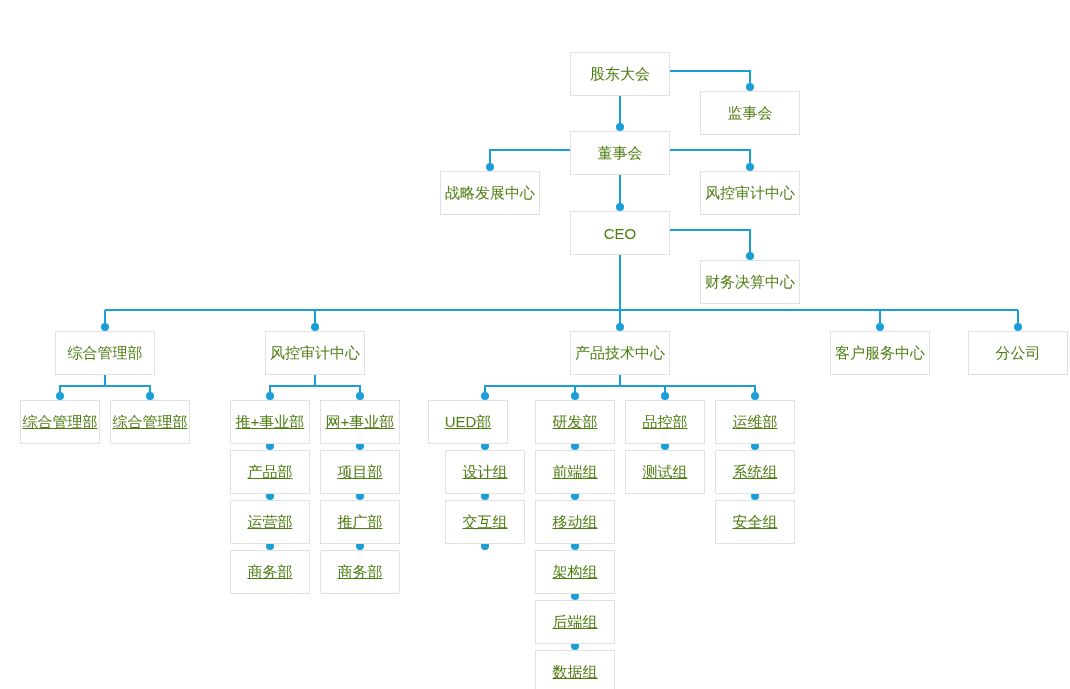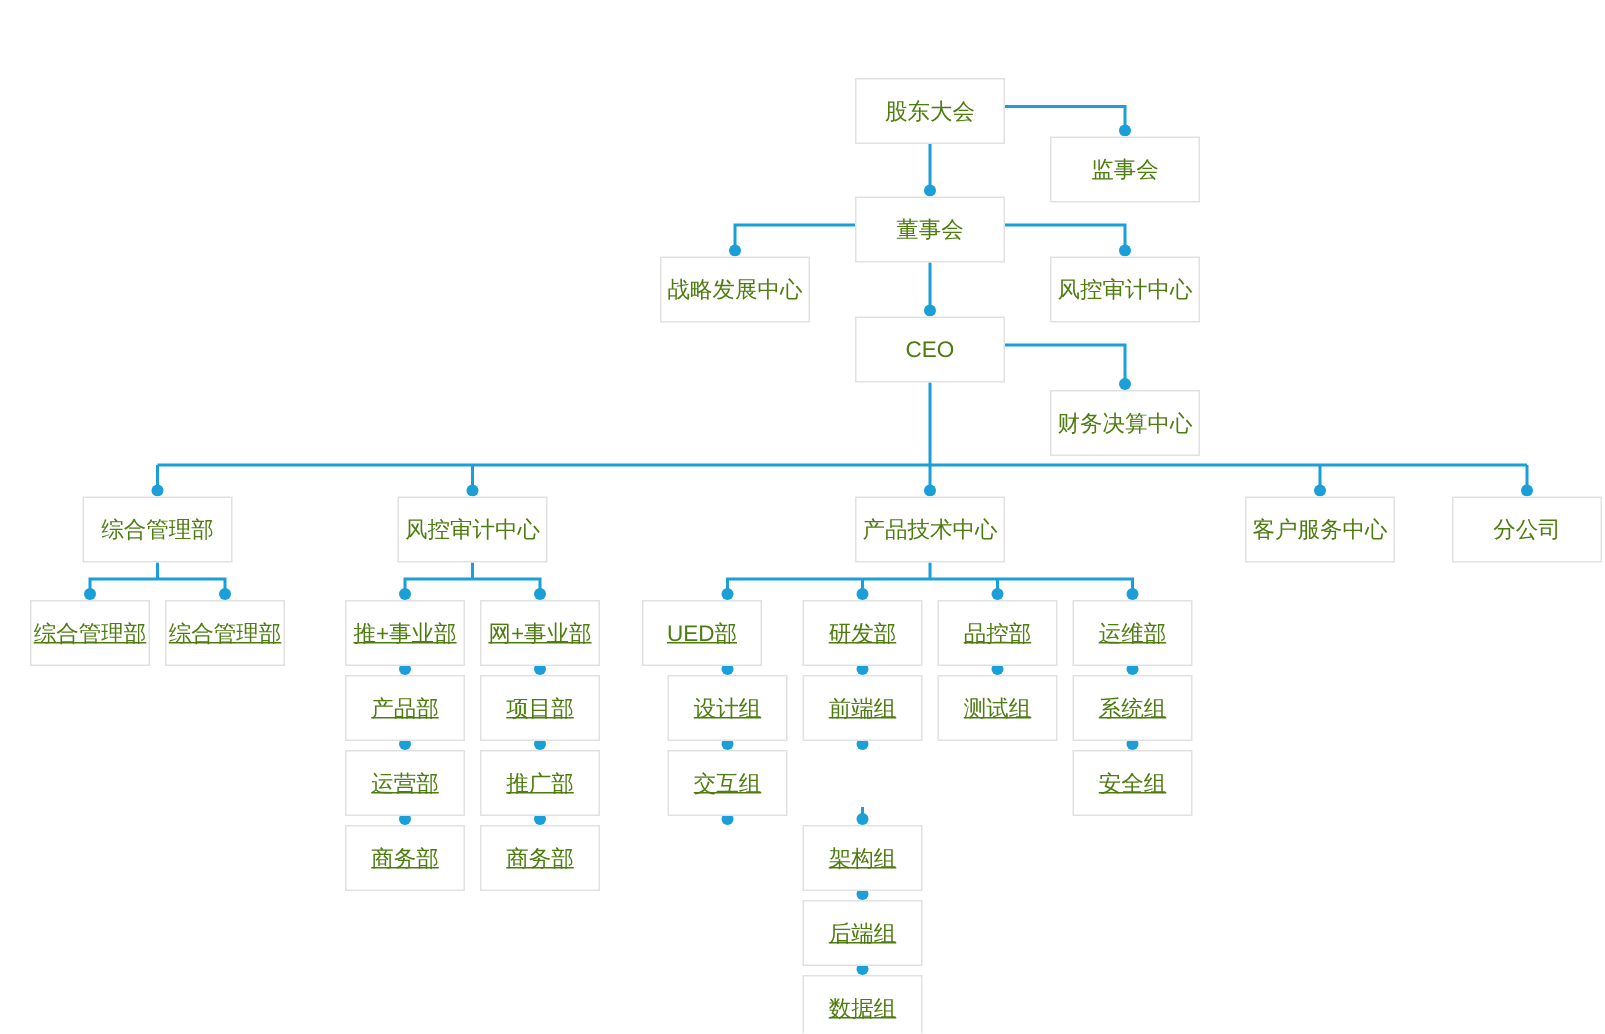--- a/index.html
+++ b/index.html
@@ -120,20 +120,21 @@
 
   <div class="node n-sm" style="left:428px;top:400px">UED部</div>
   <div class="node n-sm" style="left:535px;top:400px">研发部</div>
   <div class="node n-sm" style="left:625px;top:400px">品控部</div>
   <div class="node n-sm" style="left:715px;top:400px">运维部</div>
 
   <div class="node n-sm" style="left:445px;top:500px">交互组</div>
   <div class="node n-sm" style="left:445px;top:450px">设计组</div>
 
   <div class="node n-sm" style="left:535px;top:450px">前端组</div>
+  <div class="node n-sm" style="left:535px;top:500px">移动组</div>
   <div class="node n-sm" style="left:535px;top:550px">架构组</div>
   <div class="node n-sm" style="left:535px;top:600px">后端组</div>
   <div class="node n-sm" style="left:535px;top:650px">数据组</div>
 
   <div class="node n-sm" style="left:625px;top:450px">测试组</div>
 
   <div class="node n-sm" style="left:715px;top:450px">系统组</div>
   <div class="node n-sm" style="left:715px;top:500px">安全组</div>
 
 </div>

